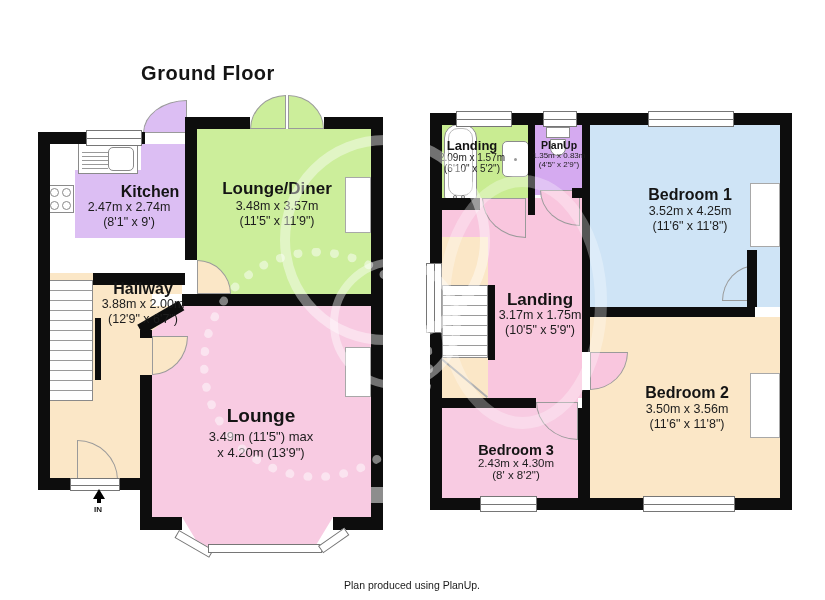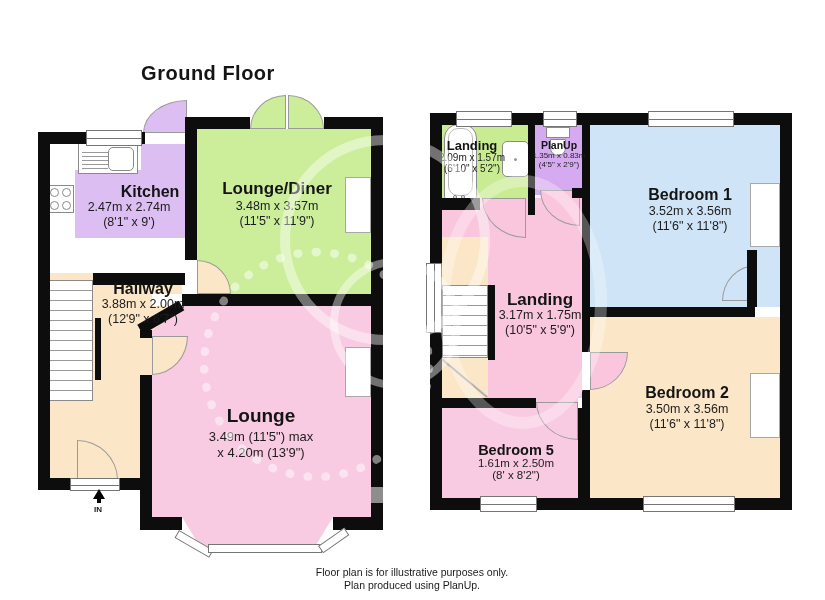--- a/index.html
+++ b/index.html
@@ -171,33 +171,32 @@
   <div class="win win-h" style="left:643px;top:496px;width:92px;height:16px;"></div>
   <div class="win win-v" style="left:426px;top:263px;width:16px;height:70px;"></div>
 
   <div class="lbl name t-name13" style="left:472px;top:145px;">Landing</div>
   <div class="lbl dims t-d10" style="left:472px;top:157px;">2.09m x 1.57m</div>
   <div class="lbl dims t-d10" style="left:472px;top:168px;">(6'10" x 5'2")</div>
   <div class="lbl name t-name10" style="left:559px;top:145px;">PlanUp</div>
   <div class="lbl dims t-d8" style="left:559px;top:155px;">1.35m x 0.83m</div>
   <div class="lbl dims t-d8" style="left:559px;top:164px;">(4'5" x 2'9")</div>
   <div class="lbl name t-name16" style="left:690px;top:195px;">Bedroom 1</div>
-  <div class="lbl dims t-d12" style="left:690px;top:211px;">3.52m x 3.56m</div>
+  <div class="lbl dims t-d12" style="left:690px;top:211px;">3.52m x 4.25m</div>
   <div class="lbl dims t-d12" style="left:690px;top:226px;">(11'6" x 11'8")</div>
   <div class="lbl name t-name17" style="left:540px;top:300px;">Landing</div>
   <div class="lbl dims t-d12" style="left:540px;top:315px;">3.17m x 1.75m</div>
   <div class="lbl dims t-d12" style="left:540px;top:330px;">(10'5" x 5'9")</div>
   <div class="lbl name t-name16" style="left:687px;top:393px;">Bedroom 2</div>
   <div class="lbl dims t-d12" style="left:687px;top:409px;">3.50m x 3.56m</div>
   <div class="lbl dims t-d12" style="left:687px;top:424px;">(11'6" x 11'8")</div>
-  <div class="lbl name t-name14" style="left:516px;top:450px;">Bedroom 5</div>
-  <div class="lbl dims t-d11" style="left:516px;top:463px;">1.61m x 2.50m</div>
+  <div class="lbl name t-name14" style="left:516px;top:450px;">Bedroom 3</div>
+  <div class="lbl dims t-d11" style="left:516px;top:463px;">2.43m x 4.30m</div>
   <div class="lbl dims t-d11" style="left:516px;top:475px;">(8' x 8'2")</div>
 
-  <div class="lbl t-foot" style="left:412px;top:572px;">Floor plan is for illustrative purposes only.</div>
   <div class="lbl t-foot" style="left:412px;top:585px;">Plan produced using PlanUp.</div>
 
   <div class="wm" style="left:280px;top:135px;width:190px;height:190px;border:10px solid rgba(255,255,255,0.42);"></div>
   <div class="wm" style="left:330px;top:258px;width:115px;height:115px;border:8px solid rgba(255,255,255,0.42);"></div>
   <div class="wm" style="left:200px;top:248px;width:215px;height:215px;border:9px dotted rgba(255,255,255,0.48);"></div>
   <div class="wm" style="left:438px;top:175px;width:145px;height:230px;border:12px solid rgba(255,255,255,0.30);"></div>
 
 </div>
 
 </body></html>

